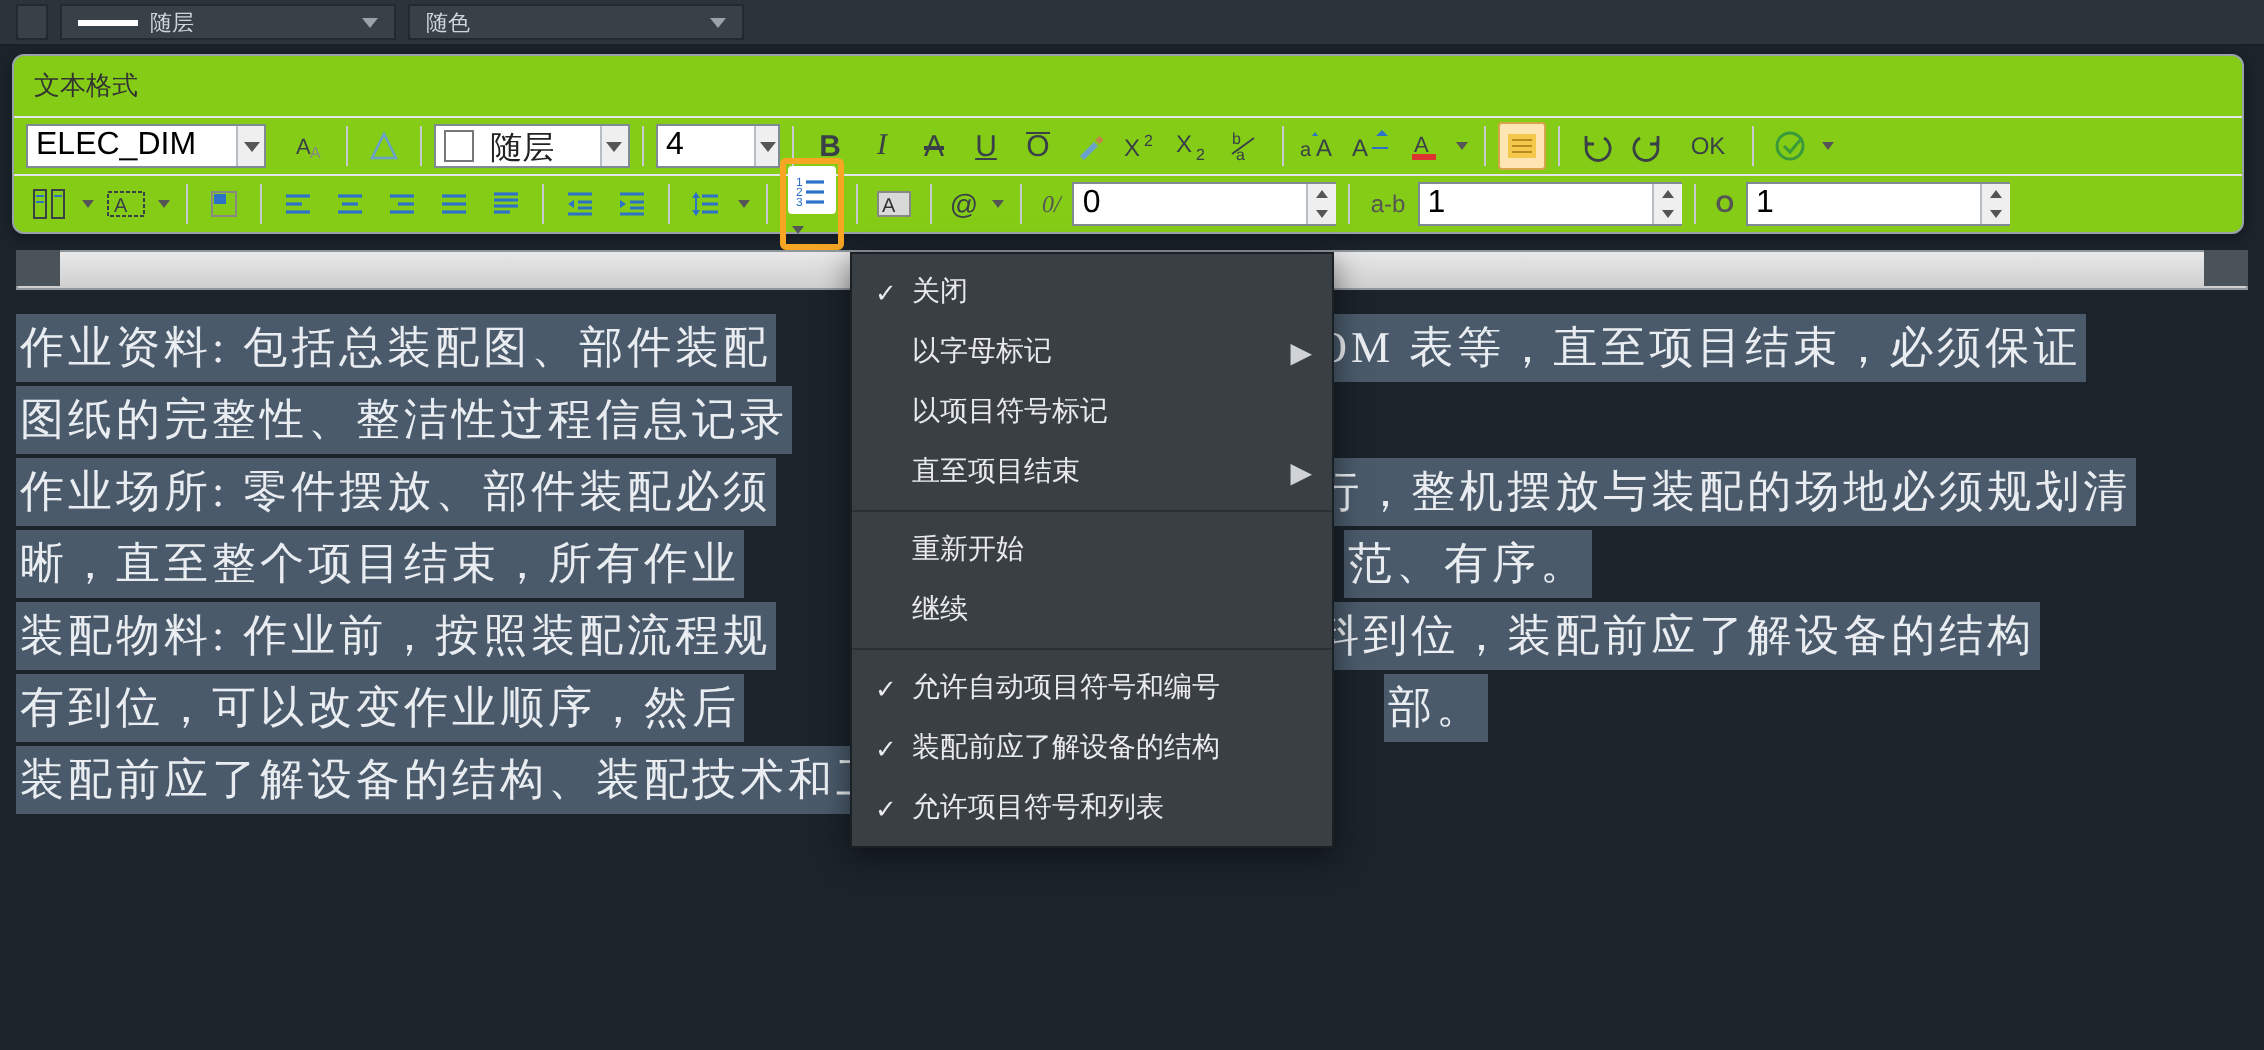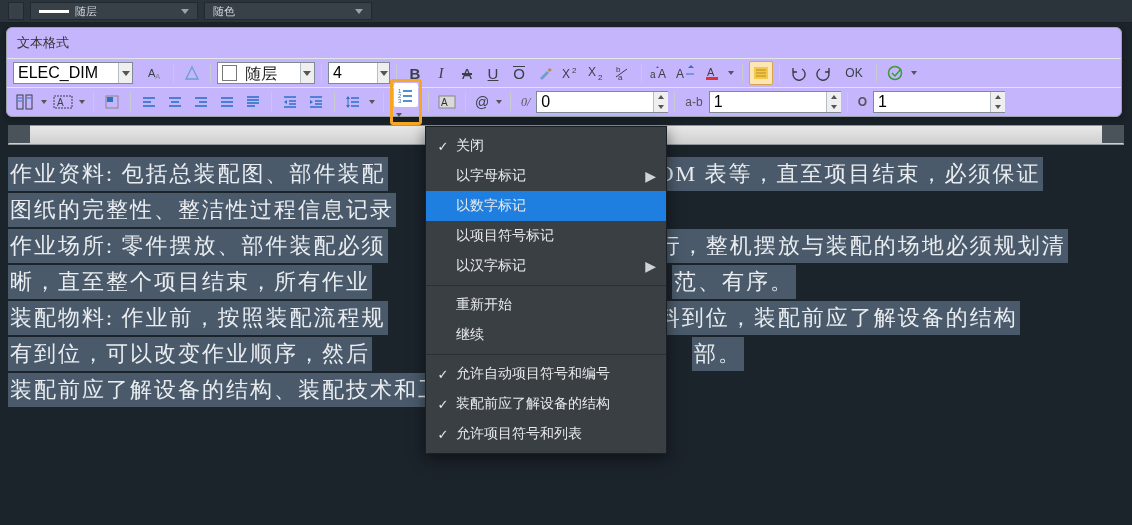--- a/index.html
+++ b/index.html
@@ -1,19 +1,19 @@
 <!DOCTYPE html>
 <html><head>
 <meta charset="utf-8">
 <style>
 html,body{margin:0;padding:0;width:1132px;height:525px;background:#1b232b;font-family:"Microsoft YaHei","SimSun",Arial,sans-serif;font-size:12px;color:#222;overflow:hidden}
 .top-strip{height:22px;background:#2b333b;display:flex;align-items:center;padding:0 8px;gap:6px;border-bottom:1px solid #1a2027}
 .top-strip .slot{height:16px;background:#394148;border:1px solid #222a31;color:#cfd5da;font-size:11px;padding:0 8px;display:flex;align-items:center;gap:6px}
 .top-strip .slot .tri{width:0;height:0;border-left:4px solid transparent;border-right:4px solid transparent;border-top:5px solid #9aa3a9}
-.panel{margin:4px 10px 0 6px;background:#c4b5fd;border:1px solid #9aa1a7;border-radius:6px;box-shadow:0 2px 6px rgba(0,0,0,.3)}
+.panel{margin:4px 10px 0 6px;background:#84cc16;border:1px solid #9aa1a7;border-radius:6px;box-shadow:0 2px 6px rgba(0,0,0,.3)}
 .panel-title{padding:6px 10px;font-size:13px;color:#333}
 .row{display:flex;align-items:center;height:28px;padding:0 6px;gap:2px;border-top:1px solid #e3e6e9}
 .row:first-of-type{border-top:none}
 .combo{display:flex;align-items:center;height:20px;border:1px solid #7f8a93;background:#fff;font-size:12px}
 .combo input,.combo span.val{border:none;outline:none;height:18px;padding:0 4px;font-size:16px;background:#fff}
 .combo .arrow{width:14px;height:20px;display:flex;align-items:center;justify-content:center;border-left:1px solid #b7bec4;background:#efefef}
 .combo .arrow b{width:0;height:0;border-left:4px solid transparent;border-right:4px solid transparent;border-top:5px solid #555}
 .spin{display:flex;flex-direction:column}
 .spin b{width:14px;height:10px;border-left:1px solid #b7bec4;background:#efefef;display:flex;align-items:center;justify-content:center}
 .spin b::before{content:"";width:0;height:0;border-left:3px solid transparent;border-right:3px solid transparent}
@@ -405,31 +405,27 @@
 <div class="menu">
   <div class="mi">
       <span class="chk">✓</span>
       <span class="lbl">关闭</span>
     </div>
   <div class="mi">
       <span class="chk"></span>
       <span class="lbl">以字母标记</span>
       <span class="sub">▶</span>
     </div>
-  <div class="mi sel">
-      <span class="chk"></span>
-      <span class="lbl">以数字标记</span>
-    </div>
   <div class="mi">
       <span class="chk"></span>
       <span class="lbl">以项目符号标记</span>
     </div>
   <div class="mi">
       <span class="chk"></span>
-      <span class="lbl">以汉字标记</span>
+      <span class="lbl">直至项目结束</span>
       <span class="sub">▶</span>
     </div>
   <div class="divider"></div>
   <div class="mi">
       <span class="chk"></span>
       <span class="lbl">重新开始</span>
     </div>
   <div class="mi">
       <span class="chk"></span>
       <span class="lbl">继续</span>

